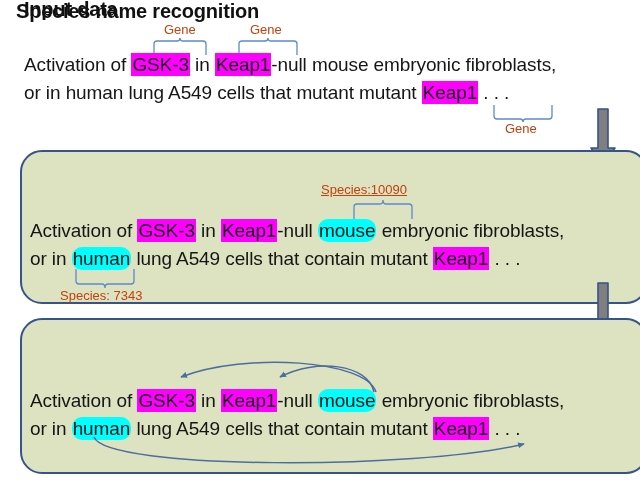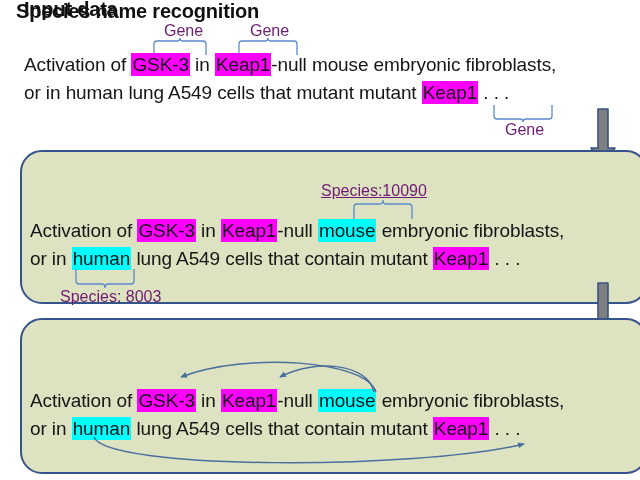--- a/index.html
+++ b/index.html
@@ -23,27 +23,27 @@
   #input-title{position:absolute;left:8px;top:-2px;}
 
   .sentence{
     position:absolute;
     font-size:19px;
     color:#161616;
     white-space:nowrap;
     letter-spacing:-0.1px;
   }
   .hl-gene{background:#FF00FF;padding:1px 1px 1px 1px;}
-  .hl-species{background:#00FFFF;padding:1px 1px 1px 1px;}
+  .hl-species{background:#00FFFF;padding:1px 1px 1px 1px;border-radius:10px;}
 
   
   .ann-label{
     position:absolute;
-    font-size:16px;
-    color:#701a75;
+    font-size:13px;
+    color:#c2410c;
     white-space:nowrap;
   }
   .bracket{position:absolute;}
 
   
   .panel{
     position:absolute;
     background:#dde3c1;
     border:2px solid #36538c;
     border-radius:22px;
@@ -103,21 +103,21 @@
     <span>Activation of </span><span class="hl-gene">GSK-3</span><span> in </span><span class="hl-gene">Keap1</span><span>-null </span><span class="hl-species">mouse</span><span> embryonic fibroblasts,</span>
   </div>
 
   <div class="sentence" style="left:14px;top:248px;">
     <span>or in </span><span class="hl-species">human</span><span> lung A549 cells that contain mutant </span><span class="hl-gene">Keap1</span><span> . . .</span>
   </div>
 
   <svg class="bracket" style="left:58px;top:268px;" width="62" height="22" viewBox="0 0 62 22">
     <path d="M2,1 L2,13 Q2,16 5,16 L28,16 Q31,16 31,20 Q31,16 34,16 L57,16 Q60,16 60,13 L60,1" fill="none" stroke="#5B8ACB" stroke-width="1.3"></path>
   </svg>
-  <div class="ann-label" style="left:44px;top:288px;">Species: 8003</div>
+  <div class="ann-label" style="left:44px;top:288px;">Species: 7343</div>
 
   <svg class="block-arrow" style="left:572px;top:282px;" width="30" height="60" viewBox="0 0 30 60">
     <path d="M10,1 L20,1 L20,40 L27,40 L15,57 L3,40 L10,40 Z" fill="#7F7F7F" stroke="#36538C" stroke-width="1.6" stroke-linejoin="round"></path>
   </svg>
 
   <div class="panel" style="left:4px;top:318px;width:628px;height:156px;"></div>
 
 
   <div class="sentence" style="left:14px;top:390px;">
     <span>Activation of </span><span class="hl-gene">GSK-3</span><span> in </span><span class="hl-gene">Keap1</span><span>-null </span><span class="hl-species">mouse</span><span> embryonic fibroblasts,</span>

